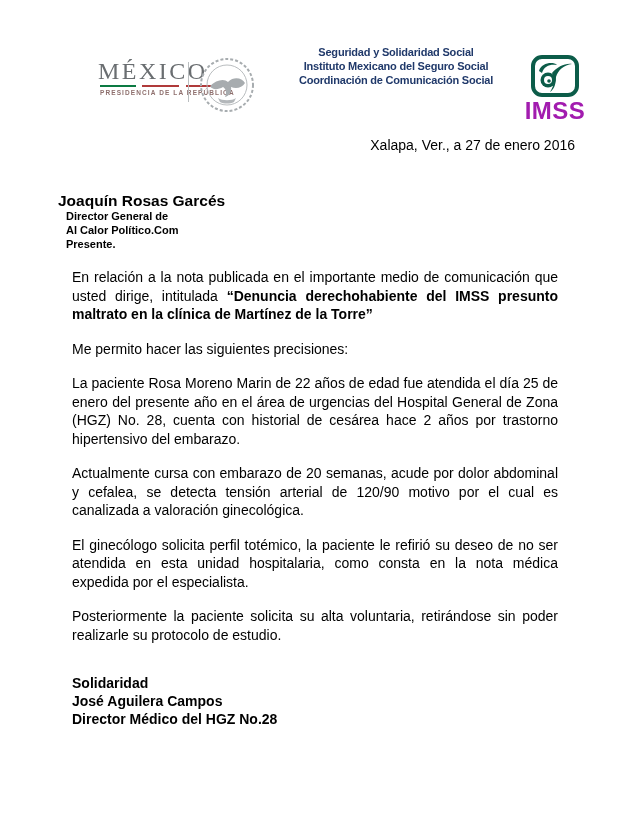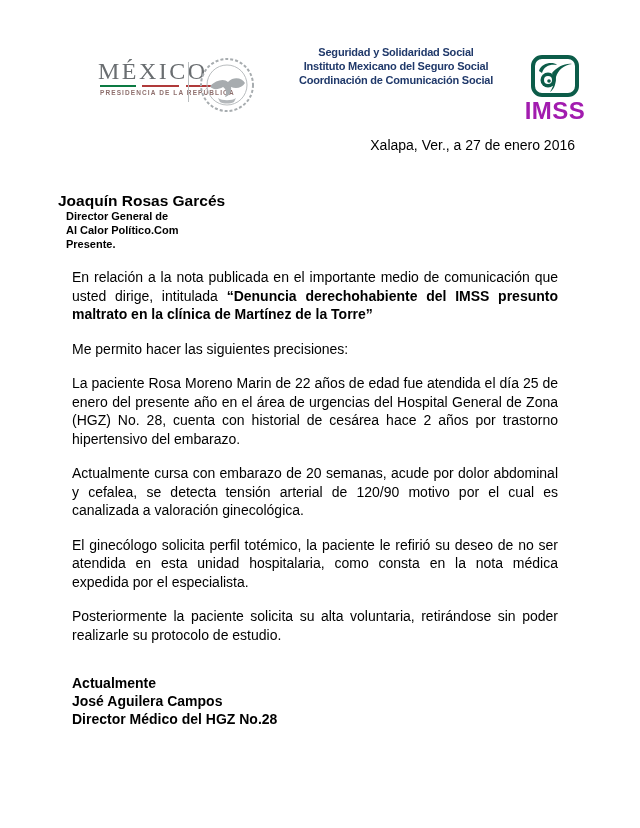--- a/index.html
+++ b/index.html
@@ -106,19 +106,19 @@
 
   <div class="letter-body">
     <p><span>En relación a la nota publicada en el importante medio de comunicación que usted dirige, intitulada </span><span class="bold">“Denuncia derechohabiente del IMSS presunto maltrato en la clínica de Martínez de la Torre”</span></p>
     <p>Me permito hacer las siguientes precisiones:</p>
     <p>La paciente Rosa Moreno Marin de 22 años de edad fue atendida  el día 25 de enero del presente año en el área de urgencias del Hospital General de Zona (HGZ) No. 28, cuenta con historial de cesárea hace 2 años por trastorno hipertensivo del embarazo.</p>
     <p>Actualmente cursa con embarazo de 20 semanas, acude por dolor abdominal y cefalea, se detecta tensión arterial de 120/90 motivo por el cual es canalizada  a valoración ginecológica.</p>
     <p>El ginecólogo solicita perfil totémico, la paciente le refirió su deseo de no ser atendida en esta unidad hospitalaria, como consta en la nota médica expedida por el especialista.</p>
     <p>Posteriormente la paciente solicita su alta voluntaria, retirándose  sin poder realizarle su protocolo de estudio.</p>
 
     <div class="signature">
-      <div>Actualmente</div>
+      <div>Solidaridad</div>
       <div>José Aguilera Campos</div>
       <div>Director Médico del HGZ No.28</div>
     </div>
   </div>
 
 </div>
 
 </body></html>

